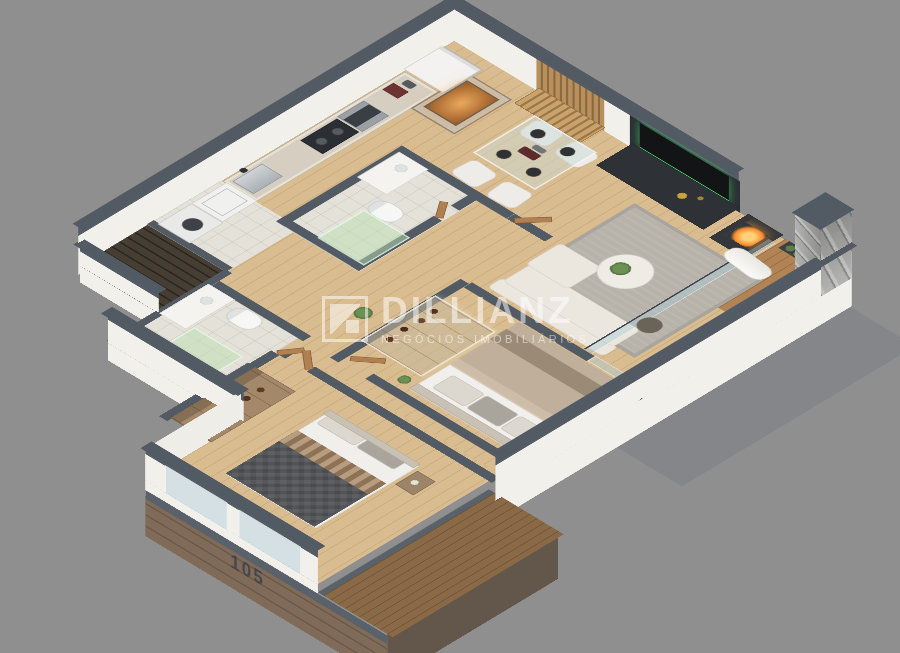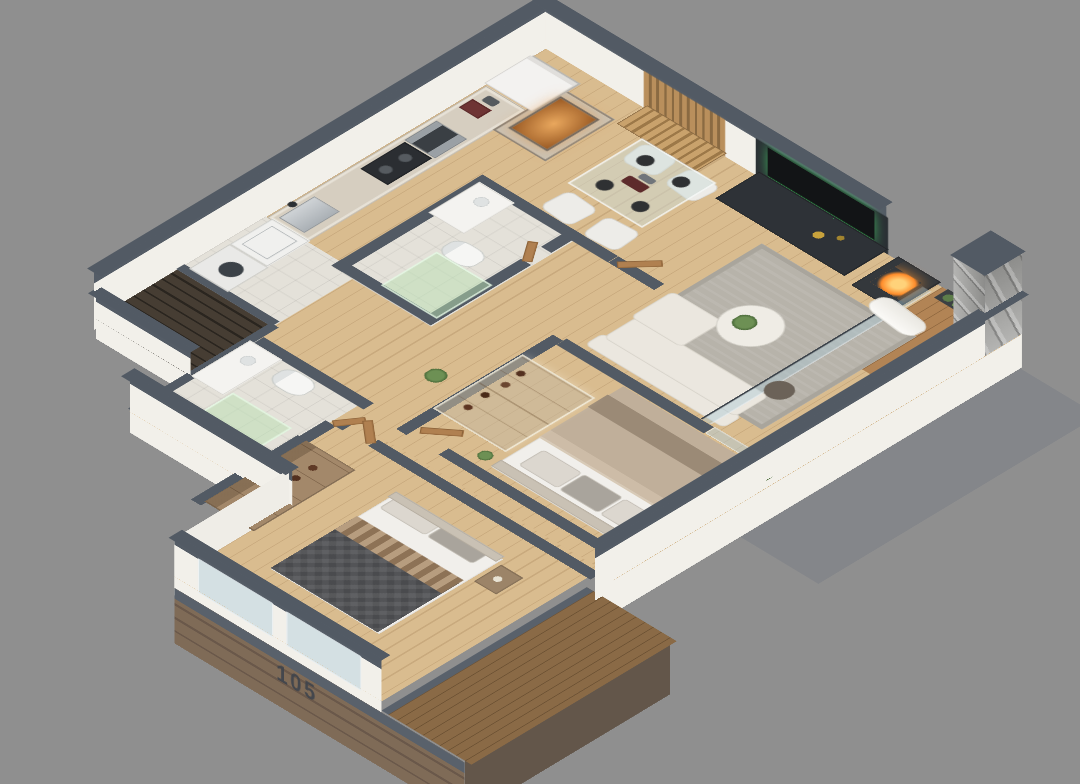--- a/index.html
+++ b/index.html
@@ -207,13 +207,20 @@
     <div class="ab" style="left:388px;top:180px;width:12px;height:24px;background:#5d2b2b;border-radius:3px;transform:translateZ(7px)"></div>
     <div class="ab" style="left:402px;top:186px;width:8px;height:16px;background:#70757a;border-radius:3px;transform:translateZ(7px)"></div>
     <div class="ab chair" style="left:318px;top:154px;width:32px;height:36px;transform:translateZ(3px) rotate(4deg)"></div>
     <div class="ab chair" style="left:318px;top:204px;width:32px;height:36px;transform:translateZ(3px) rotate(-4deg)"></div>
     <div class="ab chair" style="left:414px;top:154px;width:30px;height:36px;transform:translateZ(3px) rotate(-5deg)"></div>
     <div class="ab chair" style="left:414px;top:204px;width:30px;height:36px;transform:translateZ(3px) rotate(5deg)"></div>
     <div class="ab doorleaf" style="left:308px;top:252px;width:36px;height:7px;transform-origin:0 50%;transform:translateZ(3px) rotate(42deg)"></div>
 
   </div>
 
+  <div class="watermark">
+    <div class="wm-logo"></div>
+    <div>
+      <div class="wm-brand">DILLIANZ</div>
+      <div class="wm-tagline">NEGÓCIOS IMOBILIÁRIOS</div>
+    </div>
+  </div>
 </div>
 
 </body></html>

